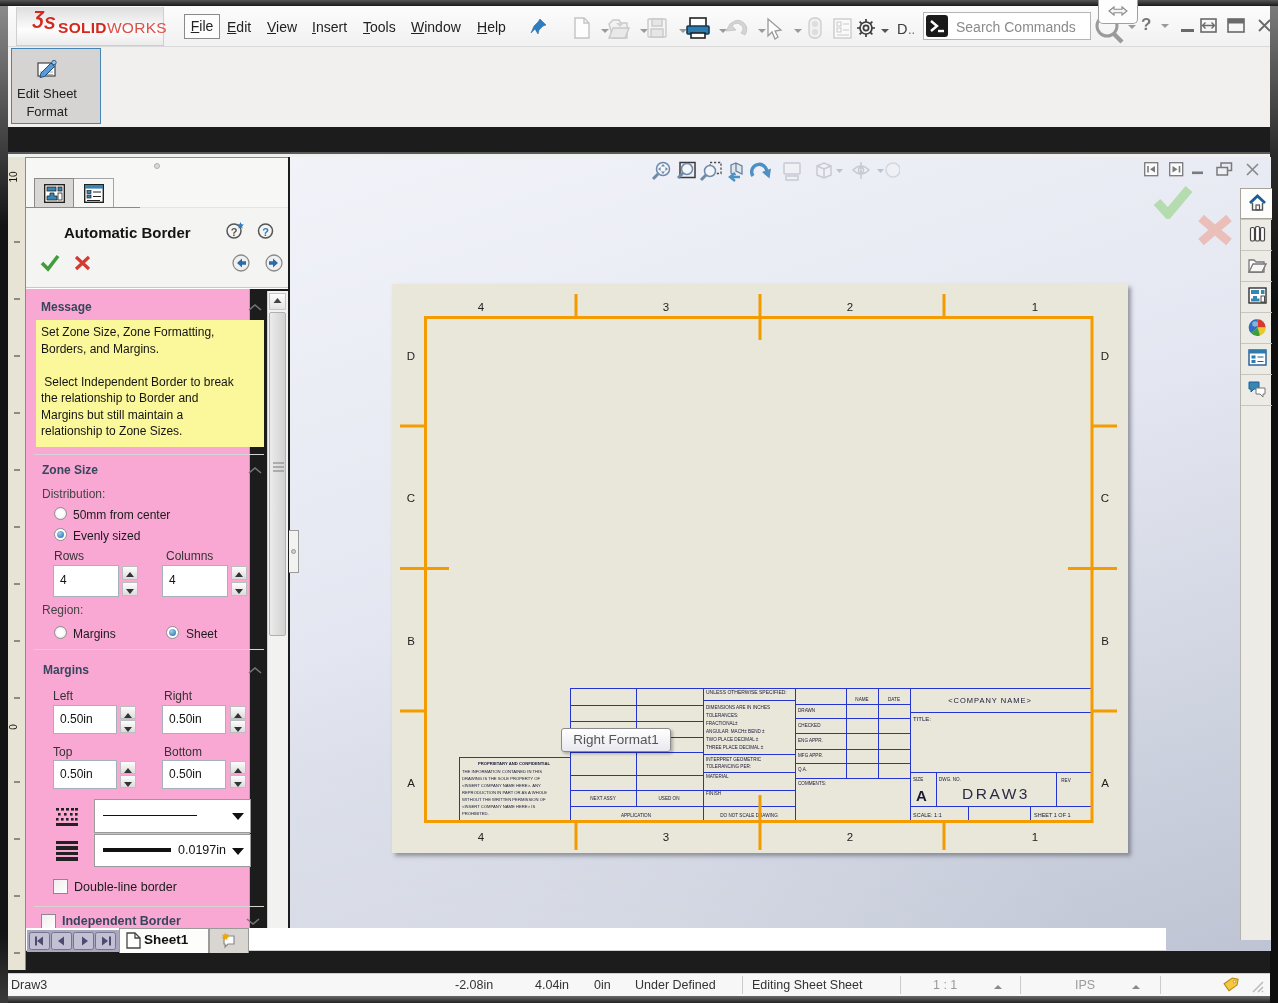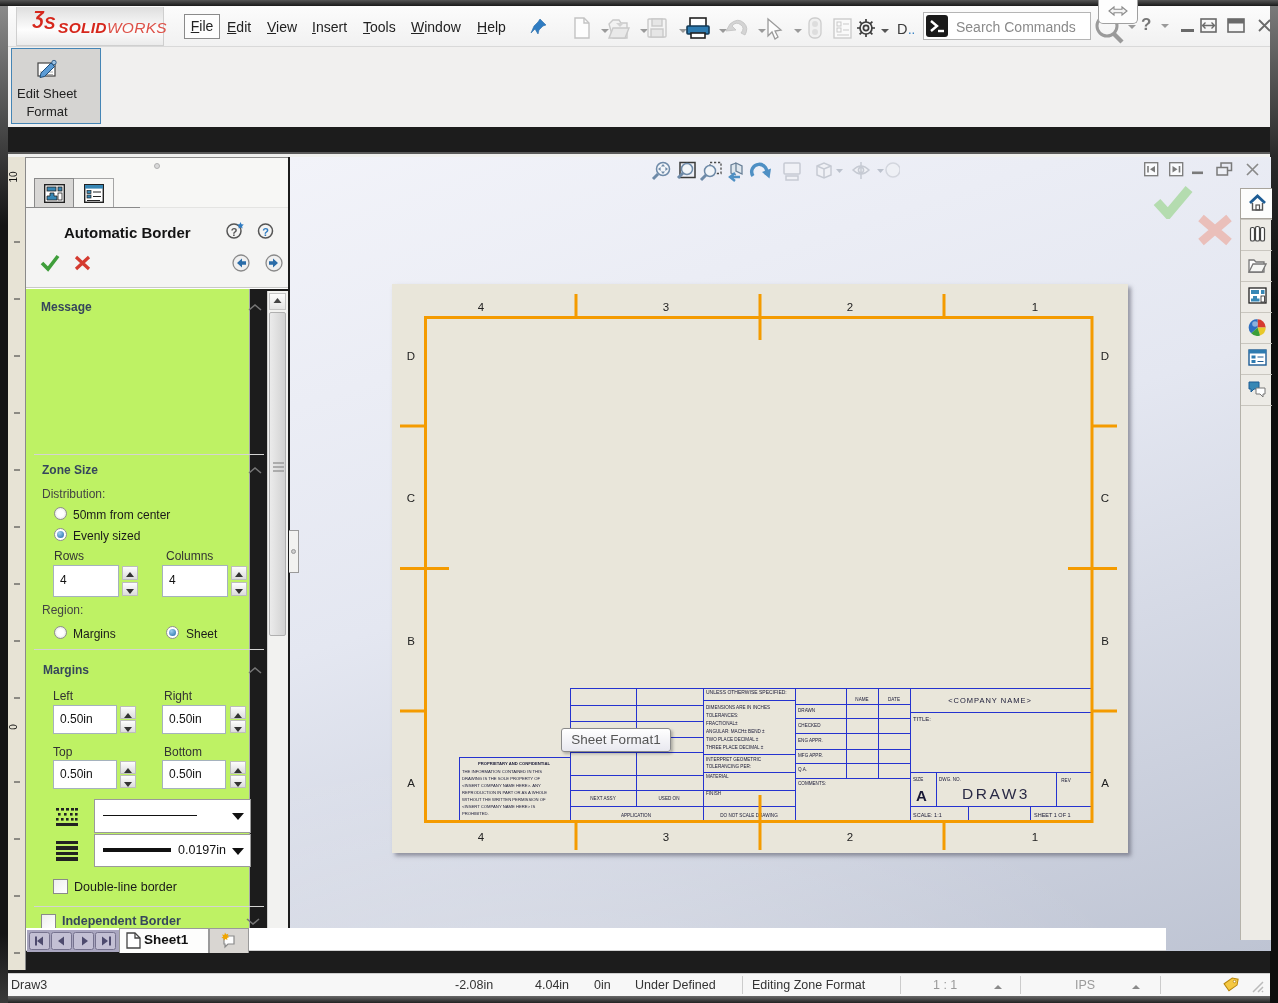--- a/index.html
+++ b/index.html
@@ -17,21 +17,21 @@
   <div class="abs" style="left:1270px;top:6px;width:8px;height:997px;background:linear-gradient(#7a7a7a,#2a2a2a 15%,#0e0e0e 30%,#0e0e0e)"></div>
   <div class="abs" style="left:8px;top:996px;width:1262px;height:7px;background:linear-gradient(#6a6a6a,#222);"></div>
 
   <div id="titlebar" class="abs" style="left:8px;top:6px;width:1262px;height:41px;background:linear-gradient(#fcfcfc,#f1f1f1);border-bottom:1px solid #d9d9d9;">
 
     <div class="abs" style="left:8px;top:1px;width:148px;height:39px;background:linear-gradient(#dedede,#fdfdfd 60%,#ebebeb);border:1px solid #cfcfcf;border-top:none;">
       <div class="abs" style="left:16px;top:2px;width:40px;height:40px;font-style:italic;font-weight:bold;color:#d6271c;">
         <span class="abs" style="left:0;top:-1px;font-size:18px;">Ʒ</span>
         <span class="abs" style="left:11px;top:5px;font-size:17px;">S</span>
       </div>
-      <div class="abs" style="left:41px;top:12px;font-style:italic;font-size:15.5px;letter-spacing:0.3px;color:#d6271c;"><b>SOLID</b><span style="color:#dd5047;">WORKS</span></div>
+      <div class="abs" style="left:41px;top:12px;font-size:15.5px;letter-spacing:0.3px;color:#d6271c;"><b>SOLID</b><span style="color:#dd5047;">WORKS</span></div>
     </div>
 
     <div class="abs" style="left:176px;top:8px;width:36px;height:25px;border:1px solid #8a8a8a;background:#fdfdfd;text-align:center;font-size:14px;color:#222;line-height:23px;"><u>F</u>ile</div>
     <div class="abs" style="left:219px;top:13px;font-size:14px;color:#222;"><u>E</u>dit</div>
     <div class="abs" style="left:259px;top:13px;font-size:14px;color:#222;"><u>V</u>iew</div>
     <div class="abs" style="left:304px;top:13px;font-size:14px;color:#222;"><u>I</u>nsert</div>
     <div class="abs" style="left:355px;top:13px;font-size:14px;color:#222;"><u>T</u>ools</div>
     <div class="abs" style="left:403px;top:13px;font-size:14px;color:#222;"><u>W</u>indow</div>
     <div class="abs" style="left:469px;top:13px;font-size:14px;color:#222;"><u>H</u>elp</div>
     <svg class="abs" style="left:522px;top:11px;" width="18" height="19" viewBox="0 0 18 19">
@@ -146,21 +146,21 @@
 
 
   </div>
 
 
   <div class="abs" style="left:8px;top:152px;width:1262px;height:2px;background:#5a5a5a;"></div>
   <div class="abs" style="left:8px;top:154px;width:1262px;height:3px;background:#f0f0ee;"></div>
 
   <div id="lruler" class="abs" style="left:8px;top:157px;width:18px;height:813px;background:#e7e3d5;border-right:1px solid #8a8a8a;"></div>
 
-  <div id="panel" class="abs" style="left:26px;top:157px;width:224px;height:794px;background:#bef264;border-right:1px solid #a8a8a8;font-family:'Liberation Sans',sans-serif;">
+  <div id="panel" class="abs" style="left:26px;top:157px;width:224px;height:794px;background:#f9a8d4;border-right:1px solid #a8a8a8;font-family:'Liberation Sans',sans-serif;">
     <div class="abs" style="left:0;top:0;width:262px;height:50px;background:#f7f7f5;border-top:1px solid #888;"></div>
     <div class="abs" style="left:128px;top:6px;width:6px;height:6px;border-radius:3px;background:#d9d9d9;border:1px solid #b0b0b0;"></div>
 
     <div class="abs" style="left:8px;top:21px;width:40px;height:29px;background:#d8d7d5;border:1px solid #8a8a8a;border-bottom:none;">
       <svg class="abs" style="left:9px;top:5px;" width="21" height="19" viewBox="0 0 21 19">
         <rect x="0.7" y="0.7" width="19.6" height="17.6" fill="#fff" stroke="#222" stroke-width="1.4"></rect>
         <rect x="3" y="3" width="9" height="4" fill="#3787b5" stroke="#222" stroke-width="0.8"></rect>
         <rect x="14" y="3" width="4" height="4" fill="#3787b5" stroke="#222" stroke-width="0.8"></rect>
         <path d="M6 9 h4 v3 h3 v4 H3 v-4 h3 z" fill="#3787b5" stroke="#222" stroke-width="0.8"></path>
         <rect x="14" y="9" width="4" height="7" fill="#fff" stroke="#222" stroke-width="0.8"></rect>
@@ -202,20 +202,21 @@
     <svg class="abs" style="left:239px;top:97px;" width="18" height="18" viewBox="0 0 18 18">
       <circle cx="9" cy="9" r="8" fill="#f0f0f0" stroke="#8a8a8a" stroke-width="1.3"></circle>
       <path d="M8 4.5 L13 9 l-5 4.5 v-2.7 h-4 v-3.6 h4 z" fill="#2a6ca8"></path>
     </svg>
     <div class="abs" style="left:0;top:130px;width:262px;height:2px;background:#c9c9c7;border-bottom:1px solid #fff;"></div>
 
     <div class="abs" style="left:15px;top:143px;font-size:12px;font-weight:bold;color:#36465c;">Message</div>
     <svg class="abs" style="left:222px;top:146px;" width="14" height="9">
         <path d="M1 7 l6 -5 l6 5" fill="none" stroke="#777" stroke-width="1.6"></path>
       </svg>
+    <div class="abs" style="left:10px;top:163px;width:228px;height:127px;background:#fbf79b;font-size:12px;color:#141414;line-height:16.5px;padding:4px 0 0 5px;white-space:nowrap;">Set Zone Size, Zone Formatting,<br>Borders, and Margins.<br><br>&nbsp;Select Independent Border to break<br>the relationship to Border and<br>Margins but still maintain a<br>relationship to Zone Sizes.</div>
     <div class="abs" style="left:8px;top:297px;width:230px;height:1px;background:#d4d4d2;"></div>
 
     <div class="abs" style="left:16px;top:306px;font-size:12px;font-weight:bold;color:#36465c;">Zone Size</div>
     <svg class="abs" style="left:222px;top:309px;" width="14" height="9">
         <path d="M1 7 l6 -5 l6 5" fill="none" stroke="#777" stroke-width="1.6"></path>
       </svg>
     <div class="abs" style="left:16px;top:330px;font-size:12px;color:#444;">Distribution:</div>
     <div class="abs" style="left:28px;top:350px;width:13px;height:13px;border-radius:7px;background:radial-gradient(#fff 40%,#d8d8d8);border:1px solid #8e8e8e;"></div>
     <div class="abs" style="left:47px;top:351px;font-size:12px;color:#1a1a1a;">50mm from center</div>
     <div class="abs" style="left:28px;top:371px;width:13px;height:13px;border-radius:7px;background:#fff;border:1px solid #8e8e8e;"></div>
@@ -511,21 +512,21 @@
 
       <g stroke="#f49b00" stroke-width="3" fill="none">
         <rect x="33.5" y="33.5" width="666.5" height="504"></rect>
         <path d="M184 10 V33.5 M552 10 V33.5 M368 10 V56"></path>
         <path d="M184 538 V566 M552 538 V566 M368 511 V566"></path>
         <path d="M8 142 H33.5 M8 427 H33.5 M8 284.5 H57"></path>
         <path d="M700 142 h25 M700 427 h25 M676 284.5 h49"></path>
       </g>
     </svg>
 
-    <div class="abs" style="left:271px;top:571px;width:110px;height:24px;background:linear-gradient(#ffffff,#e8e8ef);border:1px solid #8a8a8a;border-radius:3px;box-shadow:2px 2px 3px rgba(0,0,0,.25);font-size:13.5px;color:#555;text-align:center;line-height:22px;">Sheet Format1</div>
+    <div class="abs" style="left:271px;top:571px;width:110px;height:24px;background:linear-gradient(#ffffff,#e8e8ef);border:1px solid #8a8a8a;border-radius:3px;box-shadow:2px 2px 3px rgba(0,0,0,.25);font-size:13.5px;color:#555;text-align:center;line-height:22px;">Right Format1</div>
   </div>
 
   <div id="taskpane" class="abs" style="left:1240px;top:188px;width:31px;height:752px;background:#edebe6;border-left:1px solid #b5b2aa;">
     <div class="abs" style="left:0;top:0px;width:31px;height:217px;"></div>
     <div class="abs" style="left:-1px;top:0px;width:32px;height:31px;background:#fdfdfc;border:1px solid #a8a49c;border-right:none;"></div>
     <svg class="abs" style="left:7px;top:6px;" width="19" height="18" viewBox="0 0 19 18">
       <path d="M2 9 L9.5 2 L17 9" fill="none" stroke="#1d5c94" stroke-width="2.8"></path>
       <path d="M4.5 9 v7 h10 v-7" fill="none" stroke="#555" stroke-width="1.4"></path>
       <rect x="8" y="11" width="3.5" height="5" fill="none" stroke="#555" stroke-width="1.2"></rect>
     </svg>
@@ -607,21 +608,21 @@
     </svg>
   </div>
 
   <div id="statusbar" class="abs" style="left:8px;top:973px;width:1262px;height:23px;background:#f7f7f7;border-top:1px solid #cfcfcf;font-size:12.5px;color:#333;">
     <div class="abs" style="left:3px;top:4px;">Draw3</div>
     <div class="abs" style="left:447px;top:4px;">-2.08in</div>
     <div class="abs" style="left:527px;top:4px;">4.04in</div>
     <div class="abs" style="left:586px;top:4px;">0in</div>
     <div class="abs" style="left:627px;top:4px;">Under Defined</div>
     <div class="abs" style="left:734px;top:2px;width:1px;height:18px;background:#ccc;"></div>
-    <div class="abs" style="left:744px;top:4px;">Editing Zone Format</div>
+    <div class="abs" style="left:744px;top:4px;">Editing Sheet Sheet</div>
     <div class="abs" style="left:892px;top:2px;width:1px;height:18px;background:#ccc;"></div>
     <div class="abs" style="left:925px;top:4px;color:#9a9a9a;">1 : 1</div>
     <svg class="abs" style="left:985px;top:9px;" width="10" height="8">
         <path d="M1 6 l4 -4 l4 4 z" fill="#8a8a8a"></path>
       </svg>
     <div class="abs" style="left:1012px;top:2px;width:1px;height:18px;background:#ccc;"></div>
     <div class="abs" style="left:1067px;top:4px;color:#9a9a9a;">IPS</div>
     <svg class="abs" style="left:1123px;top:9px;" width="10" height="8">
         <path d="M1 6 l4 -4 l4 4 z" fill="#8a8a8a"></path>
       </svg>

